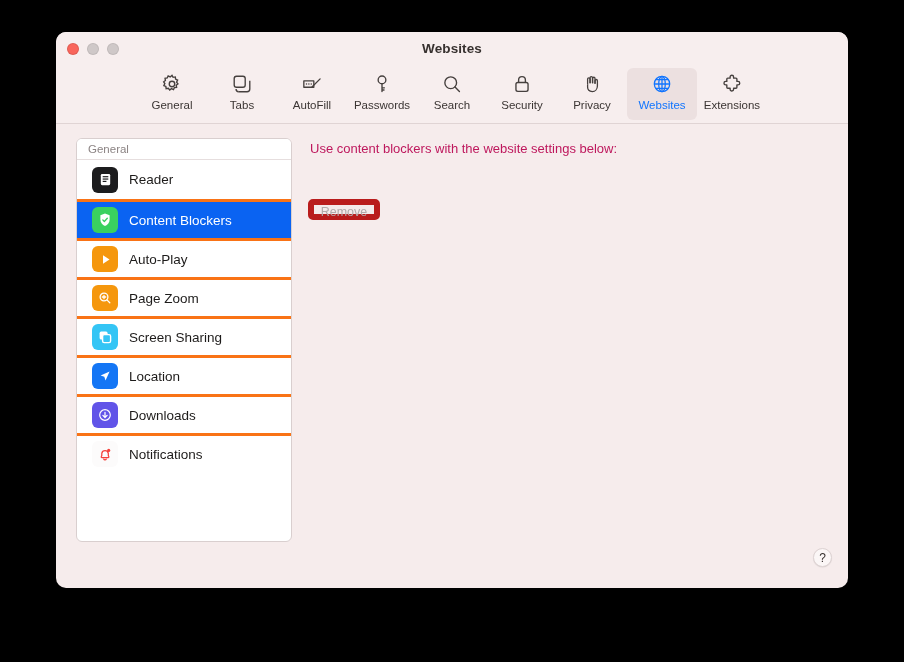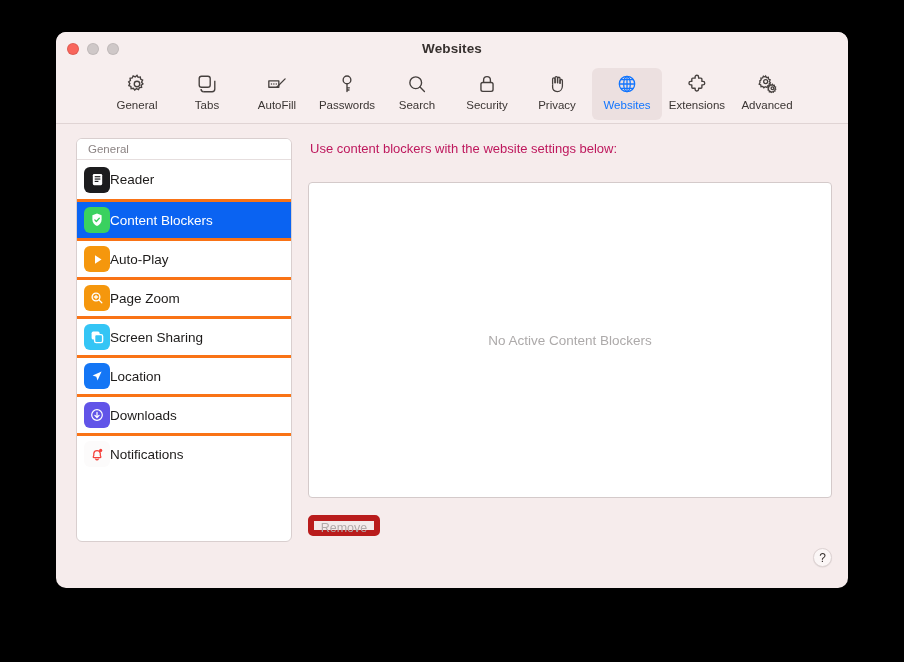--- a/index.html
+++ b/index.html
@@ -78,22 +78,22 @@
     height: 21px; flex: none;
     display: flex; align-items: center;
     padding-left: 11px;
     font-size: 11.5px; color: #8c8484;
     background: #ffffff;
     border-bottom: 1px solid #e6dede;
   }
   .sb-list { flex: 1; overflow: hidden; }
   .sb-row {
     height: 39px;
-    display: flex; align-items: center; 
-    padding-left: 7px;
+    display: flex; align-items: center; gap: 11px;
+    padding-left: 15px;
     cursor: default;
   }
   .sb-row + .sb-row { border-top: 3px solid #f97316; }
   .sb-row.selected { background: #0a63f2; }
   .sb-label { font-size: 13.5px; color: #1d1b1a; }
   .sb-row.selected .sb-label { color: #ffffff; }
   .sb-icon { width: 26px; height: 26px; flex: none; border-radius: 6px;
              display: flex; align-items: center; justify-content: center; }
   .sb-icon svg { display: block; }
 
@@ -269,31 +269,20 @@
 
       <div class="tb-item">
         <span class="tb-icon">
           <svg width="23" height="22" viewBox="0 0 24 24" fill="none" stroke="#46403e" stroke-width="1.5" stroke-linejoin="round">
             <path d="M9.4 4.4a1.9 1.9 0 0 1 3.8 0v1.2h2.6a1 1 0 0 1 1 1v2.6h1.2a1.9 1.9 0 0 1 0 3.8h-1.2v2.6a1 1 0 0 1-1 1h-2.6v1.2a1.9 1.9 0 0 1-3.8 0v-1.2H6.8a1 1 0 0 1-1-1V13h-1.2a1.9 1.9 0 0 1 0-3.8h1.2V6.6a1 1 0 0 1 1-1h2.6z"></path>
           </svg>
         </span>
         <span class="tb-label">Extensions</span>
       </div>
 
-      <div class="tb-item">
-        <span class="tb-icon">
-          <svg width="23" height="22" viewBox="0 0 24 24" fill="none" stroke="#46403e" stroke-width="1.4">
-            <circle cx="10" cy="9.4" r="2.2"></circle>
-            <path d="M10 3.3l1 1.7 1.9-.3.2 1.9 1.8.8-.9 1.8 1.2 1.5-1.5 1.2.3 1.9-1.9.2-.8 1.8-1.8-.9-1.5 1.2-1.2-1.5-1.9.3-.2-1.9-1.8-.8.9-1.8L3.6 8.6l1.5-1.2-.3-1.9 1.9-.2.8-1.8 1.8.9z"></path>
-            <circle cx="17.4" cy="16.6" r="1.5"></circle>
-            <path d="M17.4 12.4l.7 1.2 1.3-.2.2 1.3 1.2.6-.6 1.2.8 1-1 .8.2 1.3-1.3.2-.6 1.2-1.2-.6-1 .8-.8-1-1.3.2-.2-1.3-1.2-.6.6-1.2-.8-1 1-.8-.2-1.3 1.3-.2.6-1.2 1.2.6z"></path>
-          </svg>
-        </span>
-        <span class="tb-label">Advanced</span>
-      </div>
 
     </div>
 
     <div class="body-area">
 
       <div class="sidebar">
         <div class="sb-header">General</div>
         <div class="sb-list">
 
           <div class="sb-row">
@@ -378,23 +367,20 @@
             </span>
             <span class="sb-label">Notifications</span>
           </div>
 
         </div>
       </div>
 
       <div class="main">
         <div class="main-caption">Use content blockers with the website settings below:</div>
 
-        <div class="listbox">
-          <span class="empty-text">No Active Content Blockers</span>
-        </div>
 
         <div class="main-footer">
           <button class="btn-remove" disabled="">Remove</button>
         </div>
       </div>
 
     </div>
 
     <div class="help-row">
       <div class="help-btn">?</div>

